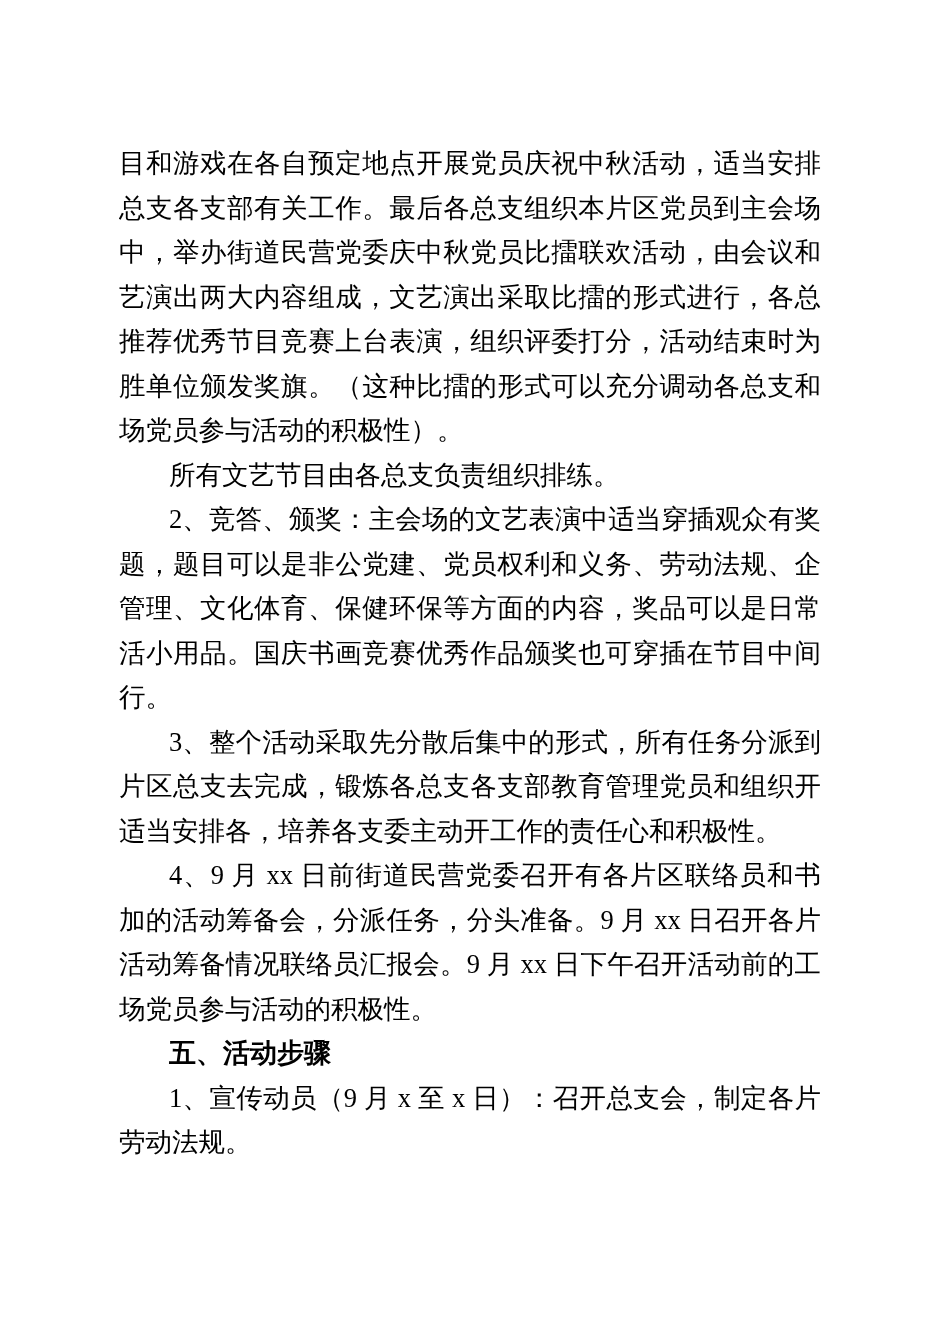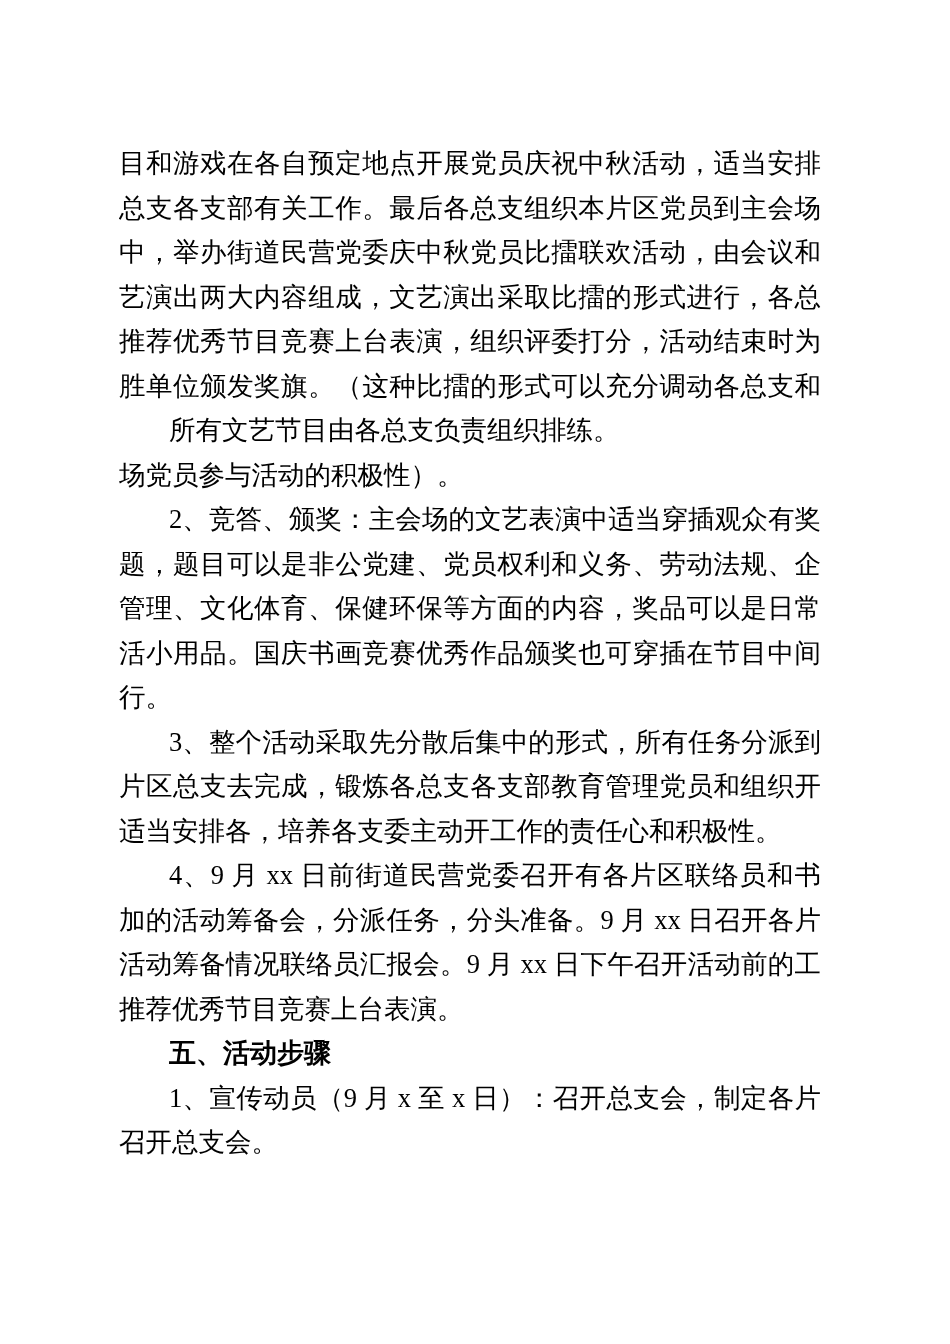--- a/index.html
+++ b/index.html
@@ -48,31 +48,31 @@
 <body>
 
 <div class="page">
   <div class="text-block">
     <div class="line">目和游戏在各自预定地点开展党员庆祝中秋活动，适当安排各</div>
     <div class="line">总支各支部有关工作。最后各总支组织本片区党员到主会场集</div>
     <div class="line">中，举办街道民营党委庆中秋党员比擂联欢活动，由会议和文</div>
     <div class="line">艺演出两大内容组成，文艺演出采取比擂的形式进行，各总支</div>
     <div class="line">推荐优秀节目竞赛上台表演，组织评委打分，活动结束时为优</div>
     <div class="line">胜单位颁发奖旗。（这种比擂的形式可以充分调动各总支和现</div>
+    <div class="line end">场党员参与活动的积极性）。</div>
     <div class="line indent end">所有文艺节目由各总支负责组织排练。</div>
-    <div class="line end">场党员参与活动的积极性）。</div>
     <div class="line indent">2、竞答、颁奖：主会场的文艺表演中适当穿插观众有奖答</div>
     <div class="line">题，题目可以是非公党建、党员权利和义务、劳动法规、企业</div>
     <div class="line">管理、文化体育、保健环保等方面的内容，奖品可以是日常生</div>
     <div class="line">活小用品。国庆书画竞赛优秀作品颁奖也可穿插在节目中间进</div>
     <div class="line end">行。</div>
     <div class="line indent">3、整个活动采取先分散后集中的形式，所有任务分派到各</div>
     <div class="line">片区总支去完成，锻炼各总支各支部教育管理党员和组织开展</div>
     <div class="line end">适当安排各，培养各支委主动开工作的责任心和积极性。</div>
     <div class="line indent">4、9 月 xx 日前街道民营党委召开有各片区联络员和书记参</div>
     <div class="line">加的活动筹备会，分派任务，分头准备。9 月 xx 日召开各片区</div>
     <div class="line">活动筹备情况联络员汇报会。9 月 xx 日下午召开活动前的工作</div>
-    <div class="line end">推荐优秀节目竞赛上台表演。</div>
+    <div class="line end">场党员参与活动的积极性。</div>
     <div class="line indent end heading">五、活动步骤</div>
     <div class="line indent">1、宣传动员（9 月 x 至 x 日）：召开总支会，制定各片区</div>
-    <div class="line end">召开总支会。</div>
+    <div class="line end">劳动法规。</div>
   </div>
 </div>
 
 </body></html>

